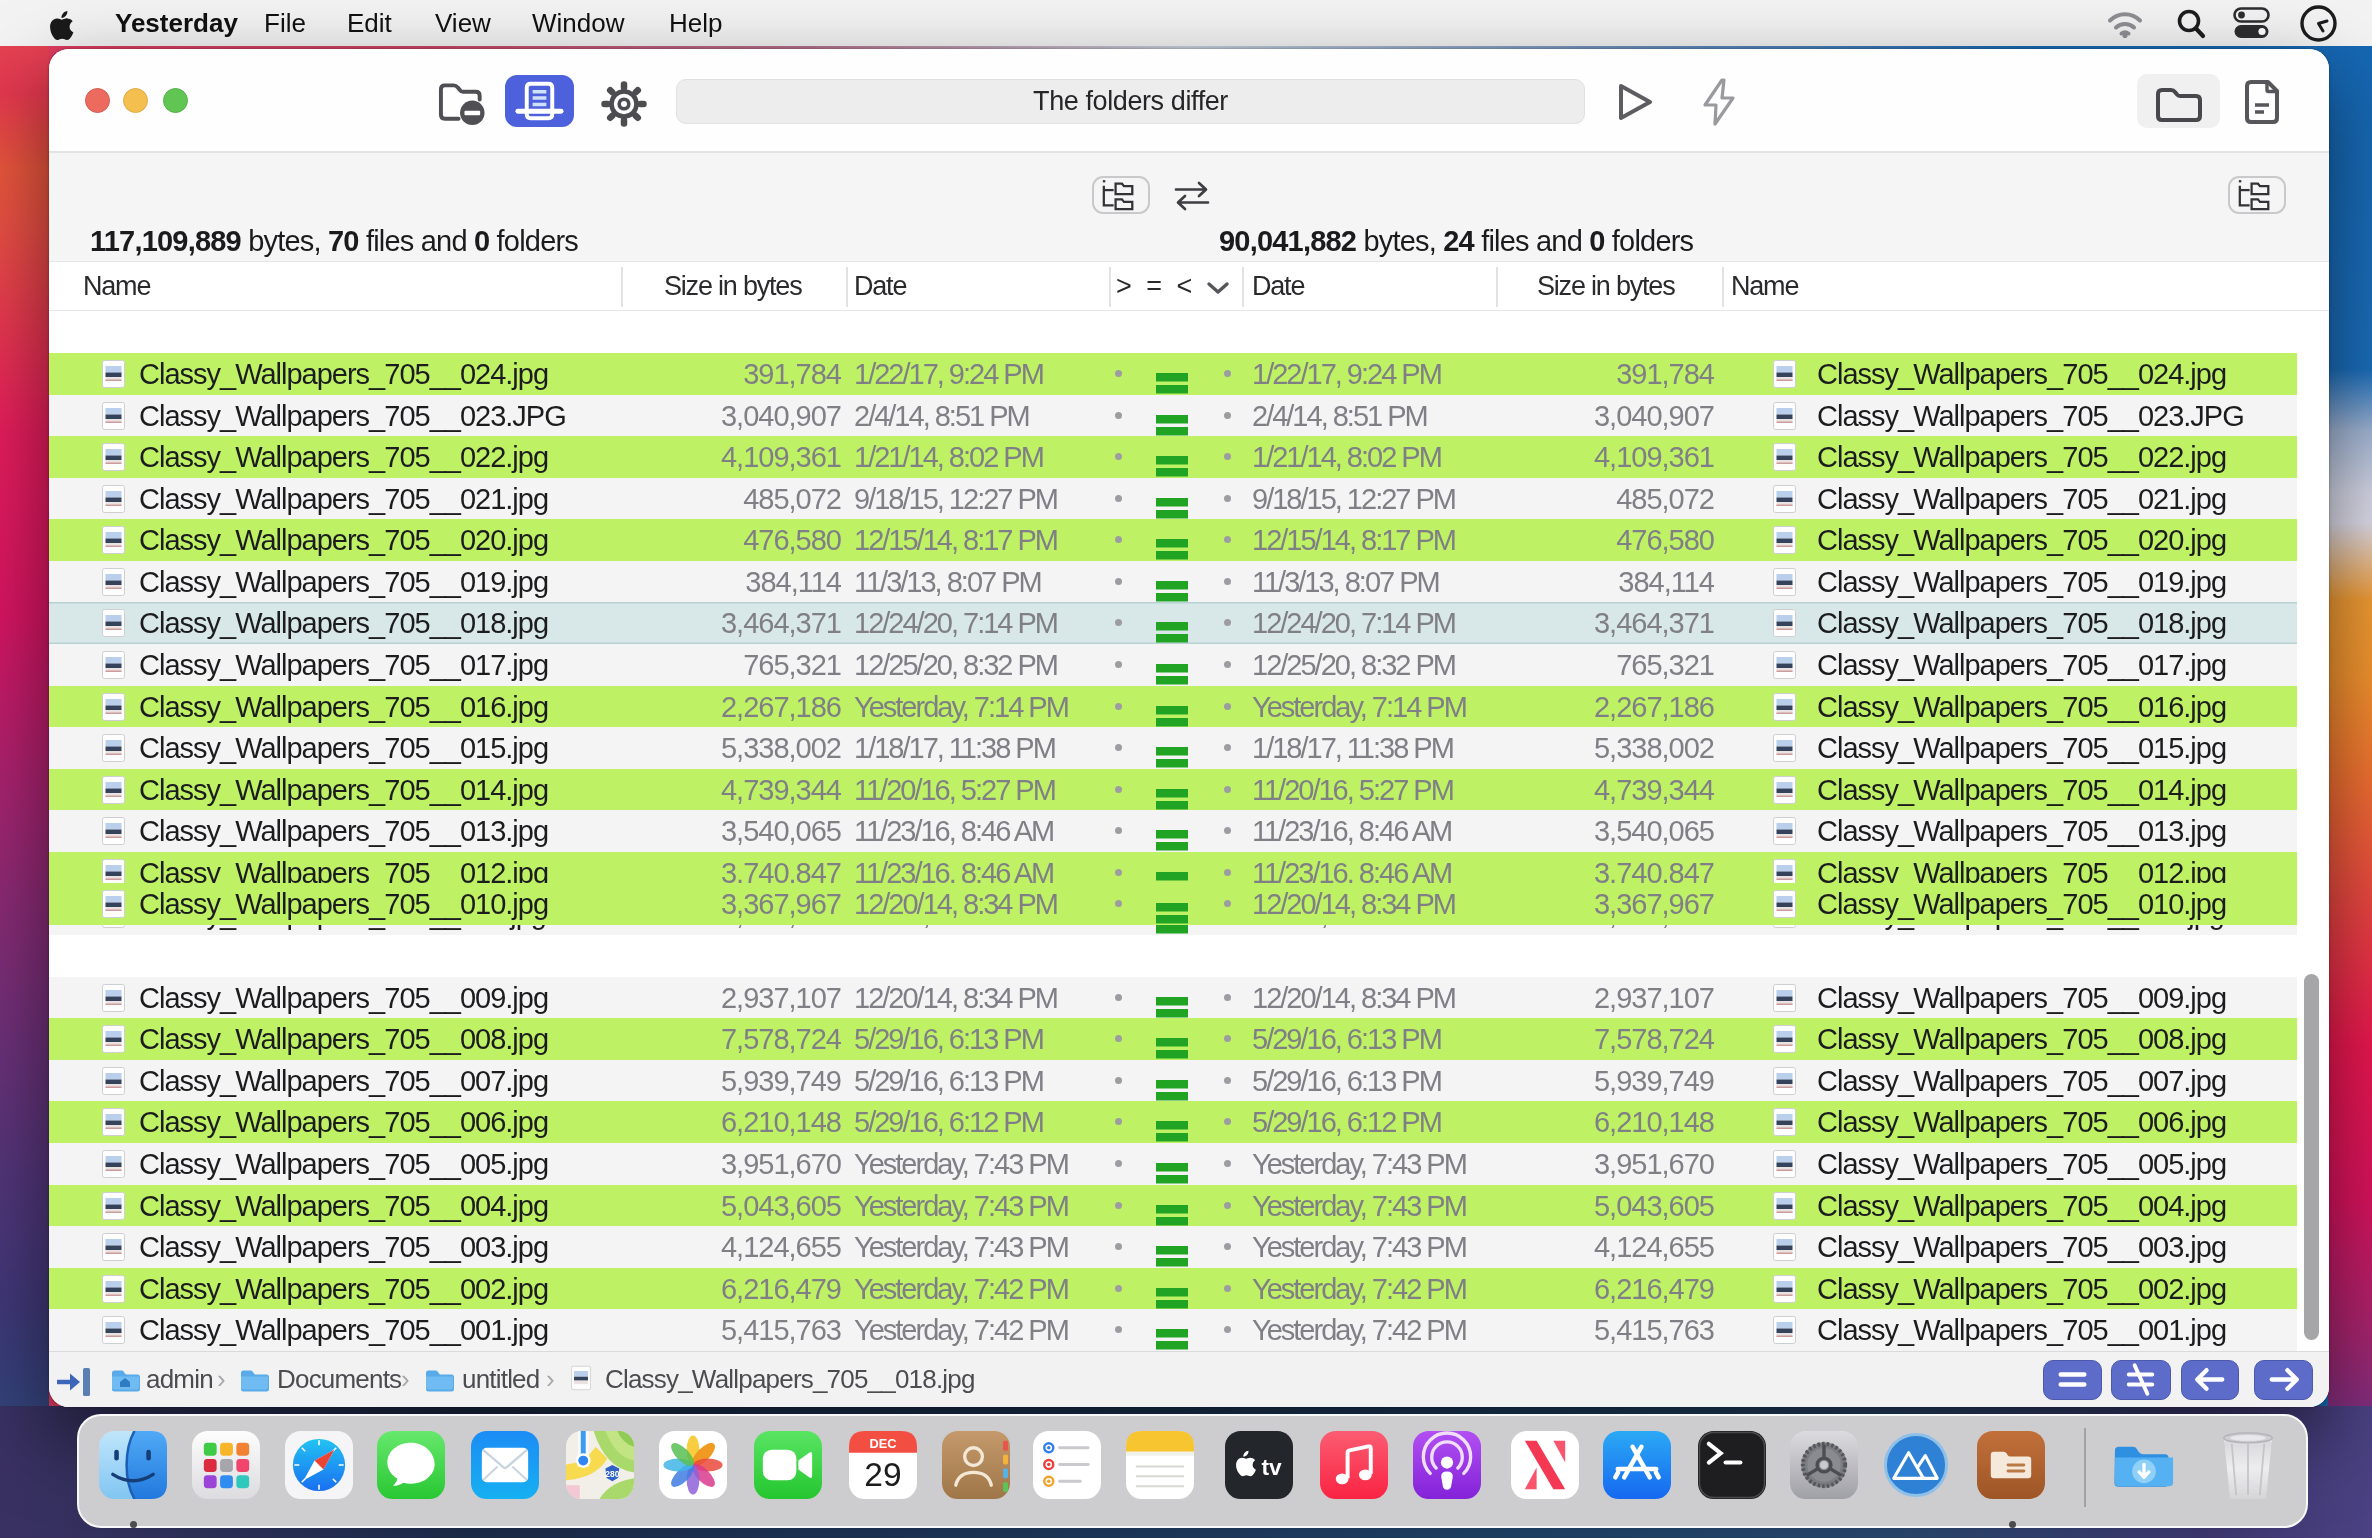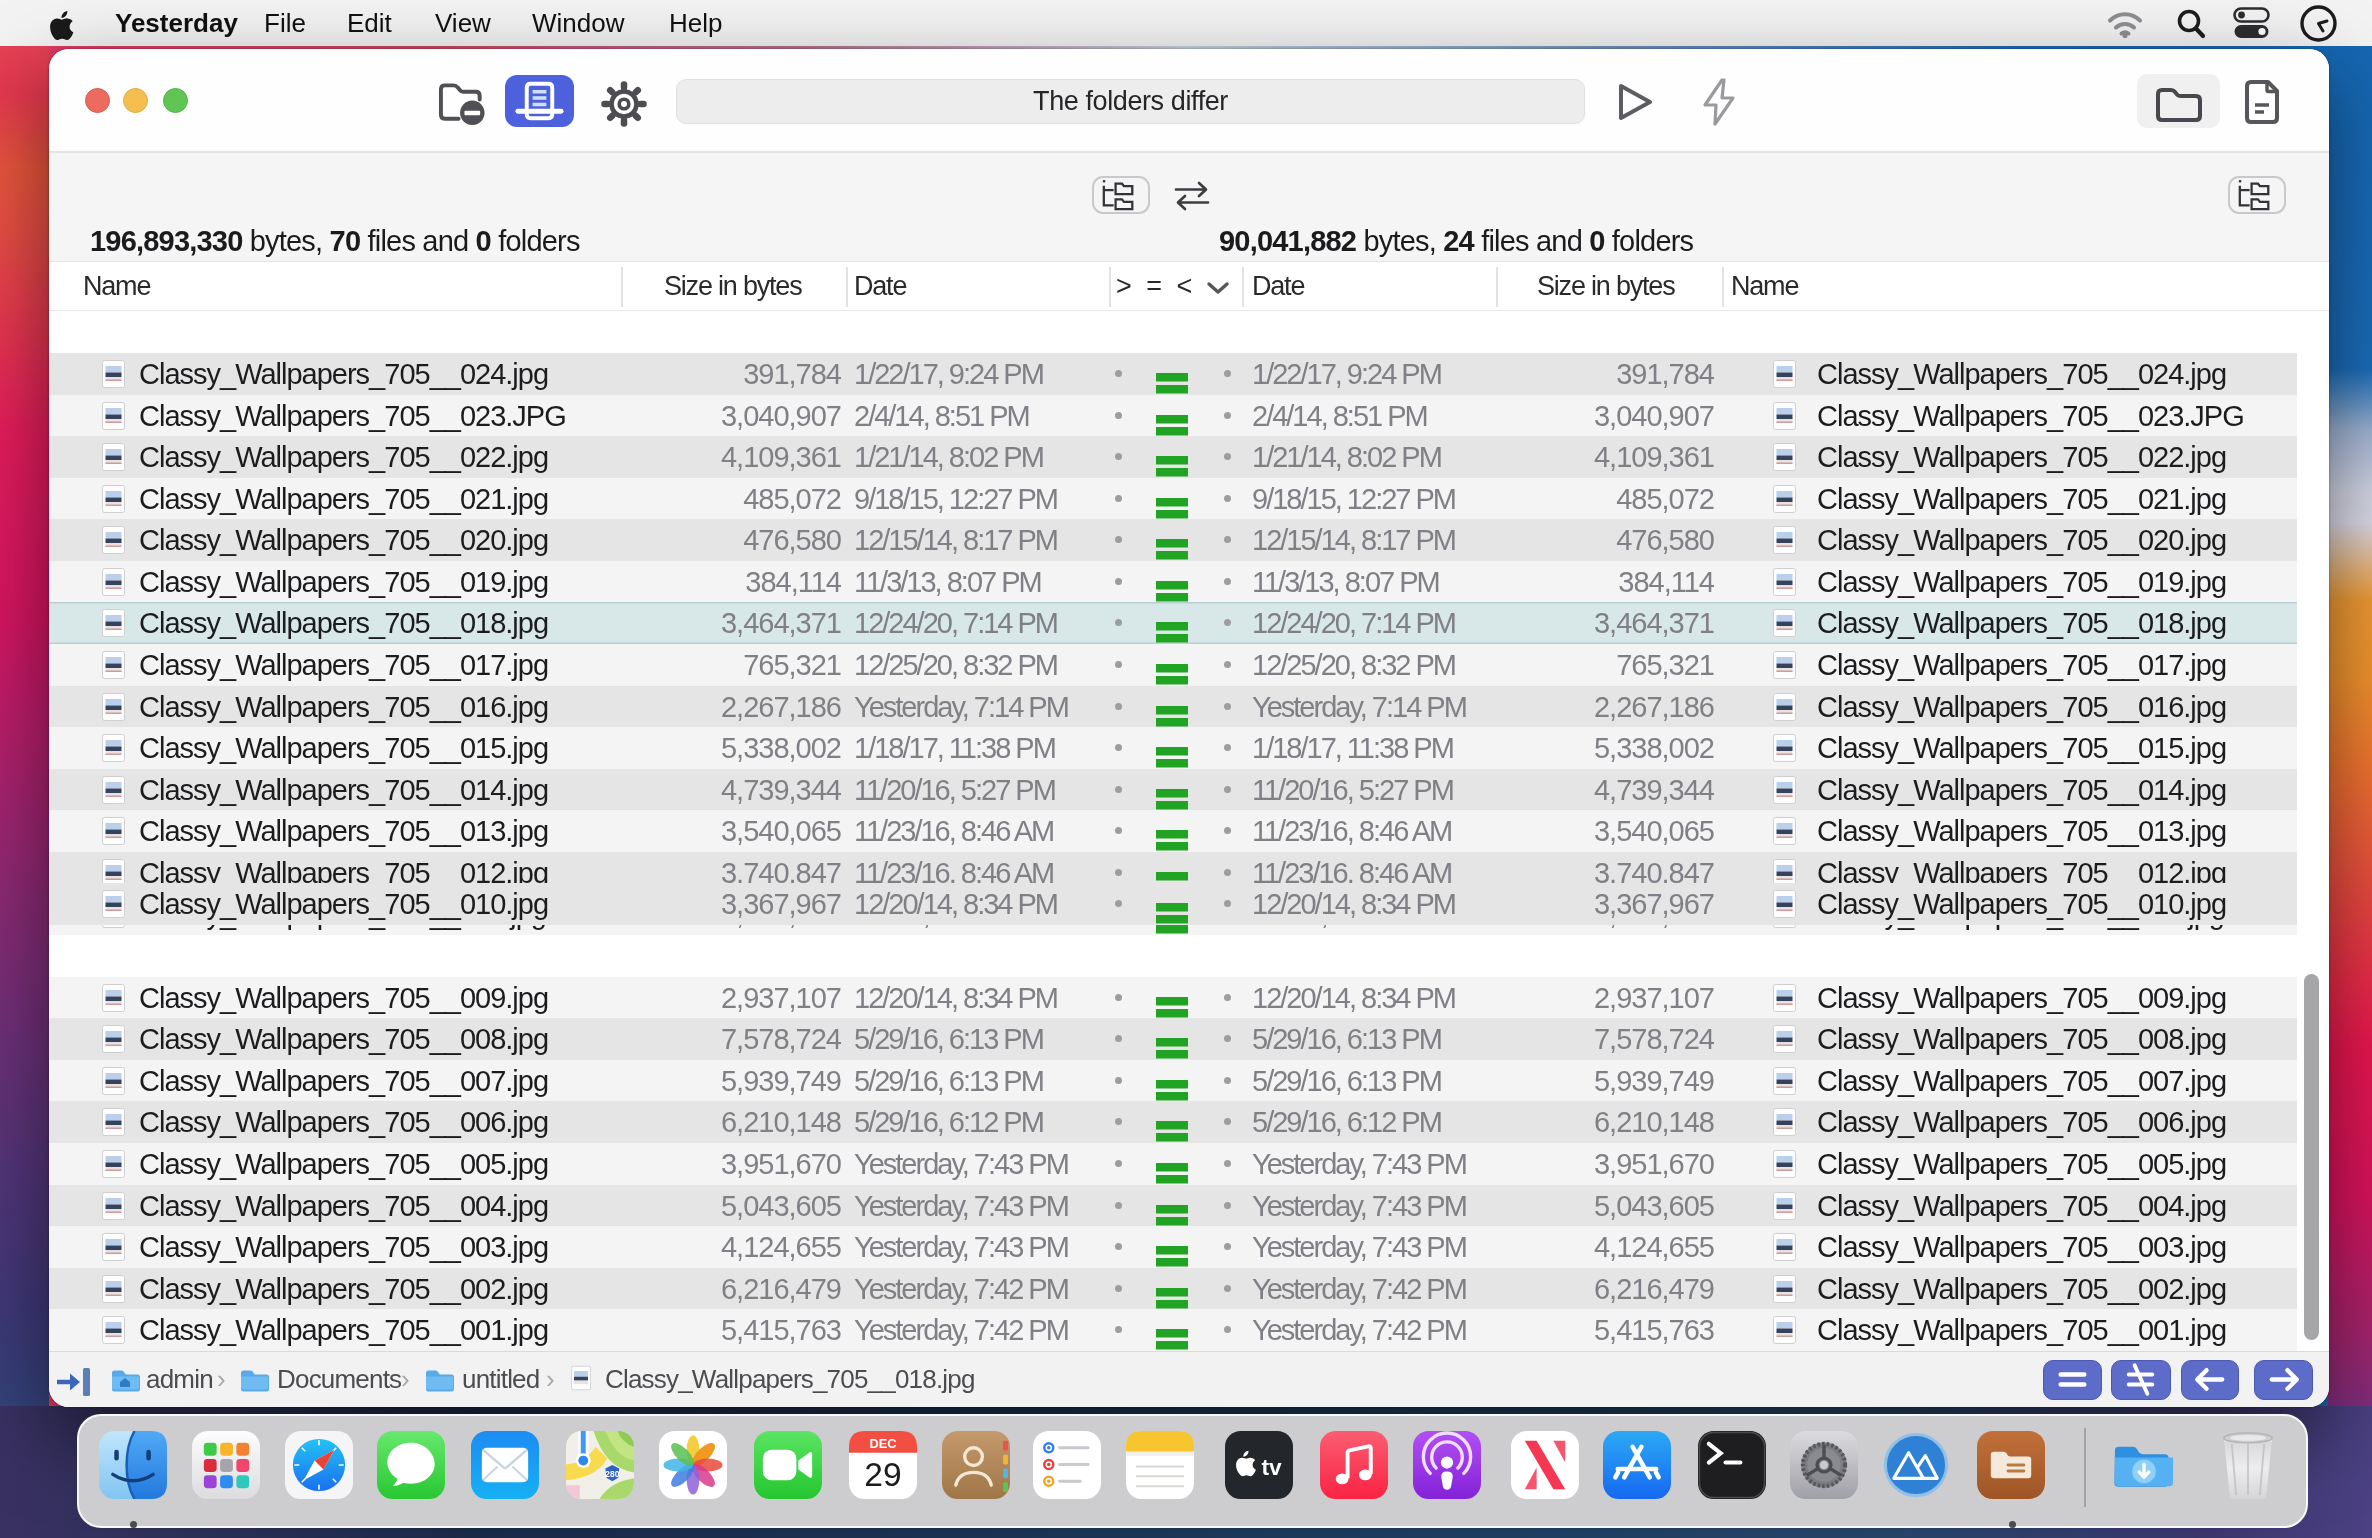--- a/index.html
+++ b/index.html
@@ -24,21 +24,21 @@
 #patharea{position:absolute;left:0;top:104px;width:2280px;height:108px;background:#f5f5f6}
 .pfield{position:absolute;top:23px;height:39px;background:#fff;border:1.5px solid #d2d2d5;font-size:26px;letter-spacing:-0.5px;color:#1f1f23;line-height:36px;white-space:nowrap;padding-left:11px}
 .tbtn{position:absolute;top:23px;width:58px;height:38px;border:2px solid #c9c9cc;border-radius:11px;background:#f5f5f6}
 .stats{position:absolute;top:73px;line-height:30px;font-size:29px;letter-spacing:-0.8px;color:#1b1b1e;white-space:nowrap}
 
 #thead{position:absolute;left:0;top:212px;width:2280px;height:50px;background:#fff;border-top:1px solid #e6e6e8;font-size:27px;letter-spacing:-1.2px;color:#2a2a2d;border-bottom:1px solid #e7e7e9}
 #thead span{position:absolute;top:0;line-height:48px;white-space:nowrap}
 #thead .vsep{position:absolute;top:5px;height:40px;width:2px;background:#e2e2e4}
 
 #tbl{position:absolute;left:0;top:0;width:2280px;height:1358px;border-radius:20px;overflow:hidden}
-.row{position:absolute;left:0;width:2248px;height:42px;background:#e5e5e5;font-size:29px;letter-spacing:-1px}
+.row{position:absolute;left:0;width:2248px;height:42px;background:#bef264;font-size:29px;letter-spacing:-1px}
 .row.alt{background:#f4f4f5}
 .row.sel{background:#d8e8e9;box-shadow:inset 0 1.5px #b7d1d3,inset 0 -1.5px #b7d1d3}
 .row span{position:absolute;line-height:42px;white-space:nowrap}
 .cicon{top:7px}
 .cicon svg{display:block}
 .nm{color:#1c1c1f}
 .sz{text-align:right}
 .sz,.dt{color:#7f7f85}
 .dt{letter-spacing:-2px}
 .gr{color:#7f7f85}
@@ -941,21 +941,21 @@
           </svg></span>
   <div class="tbtn" style="left:2179px"><svg width="54" height="34" viewBox="0 0 55 34">
             <g fill="none" stroke="#333337" stroke-width="2.3">
               <path d="M9 3 h2.5"></path>
               <path d="M10 7.5 v20 h10"></path>
               <path d="M10 12 h10"></path>
               <path d="M22 5.5 h6.5 l2 2.5 h8.5 v8 h-17 Z"></path>
               <path d="M22 21.5 h6.5 l2 2.5 h8.5 v7.5 h-17 Z"></path>
             </g>
           </svg></div>
-  <span class="stats" style="left:41px"><b>196,893,330</b> bytes, <b>70</b> files and <b>0</b> folders</span>
+  <span class="stats" style="left:41px"><b>117,109,889</b> bytes, <b>70</b> files and <b>0</b> folders</span>
   <span class="stats" style="left:1170px"><b>90,041,882</b> bytes, <b>24</b> files and <b>0</b> folders</span>
  </div>
  <div id="thead">
   <span style="left:34px">Name</span>
   <span style="left:615px">Size in bytes</span>
   <span style="left:805px">Date</span>
   <span style="left:1067px;letter-spacing:3.5px">&gt; = &lt;</span>
   <span style="left:1156px;top:2px"><svg width="26" height="44" viewBox="0 0 26 44">
             <path d="M4 20 l9 8 9-8" fill="none" stroke="#55555a" stroke-width="3.4" stroke-linecap="round" stroke-linejoin="round"></path>
           </svg></span>

